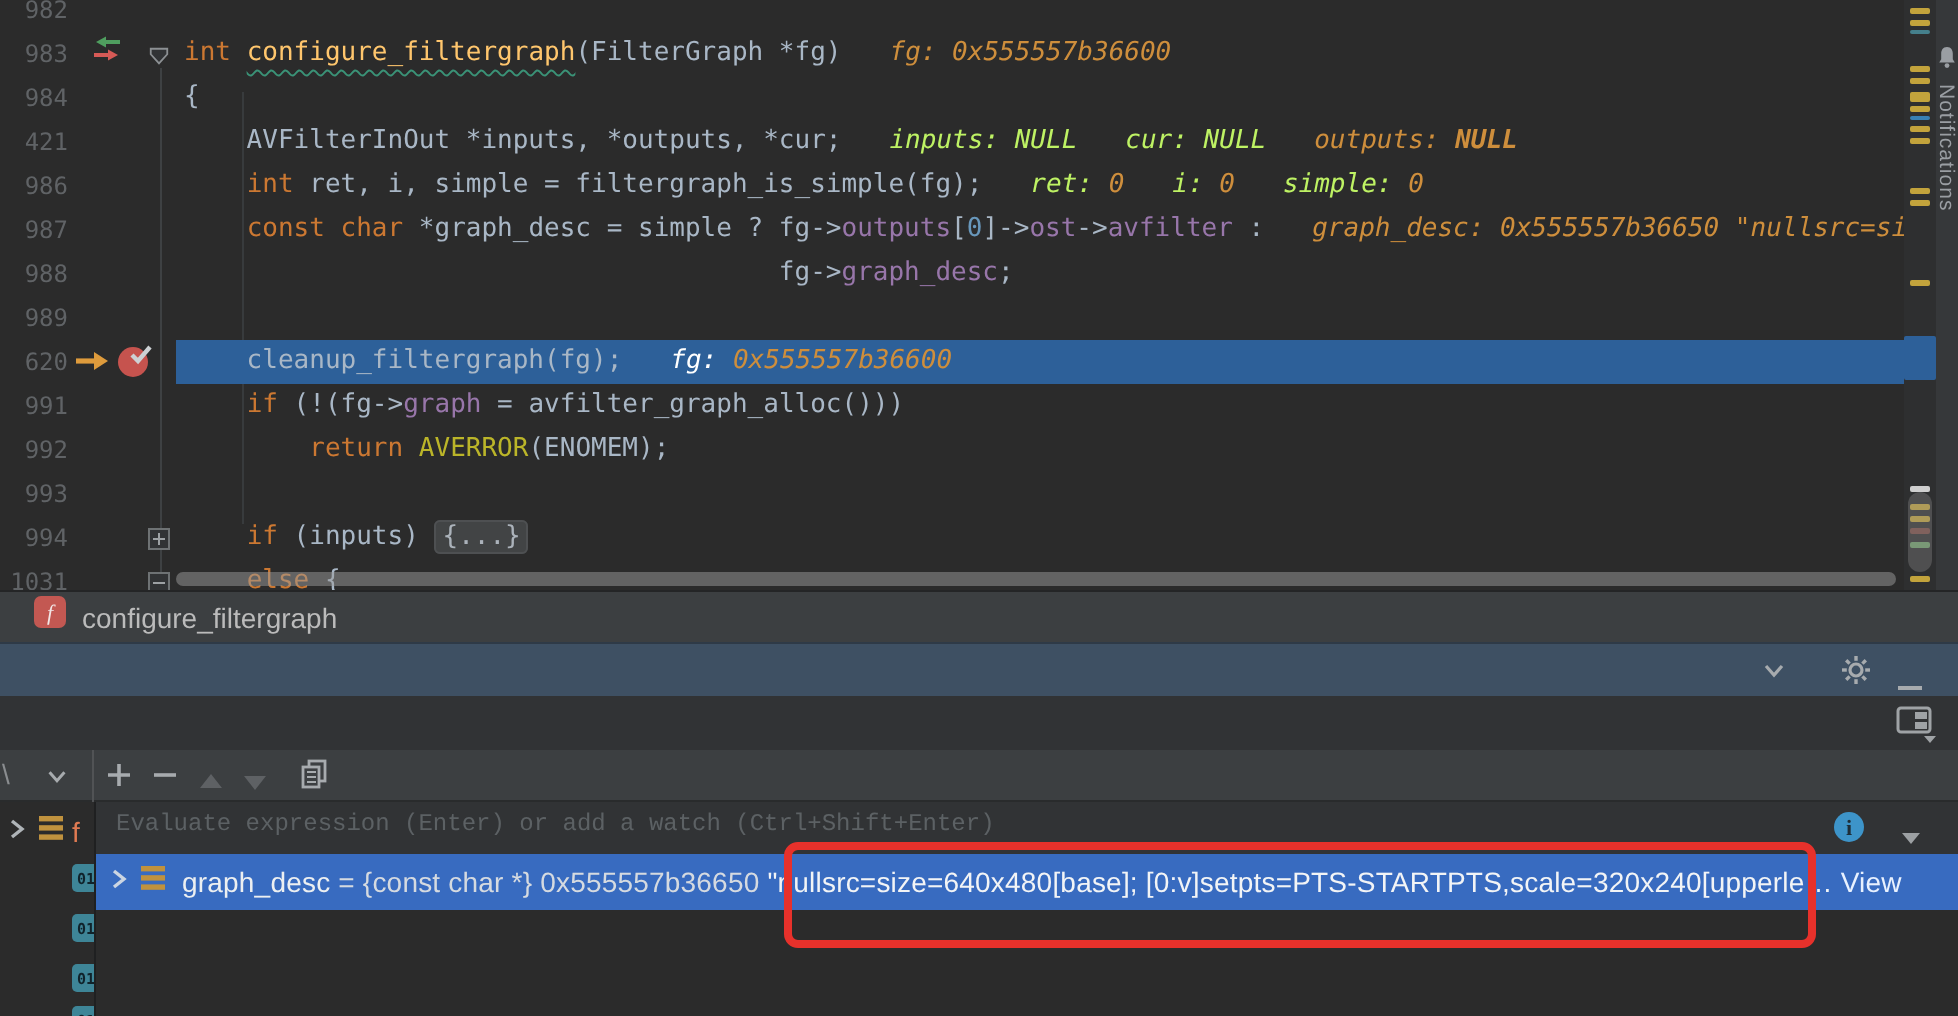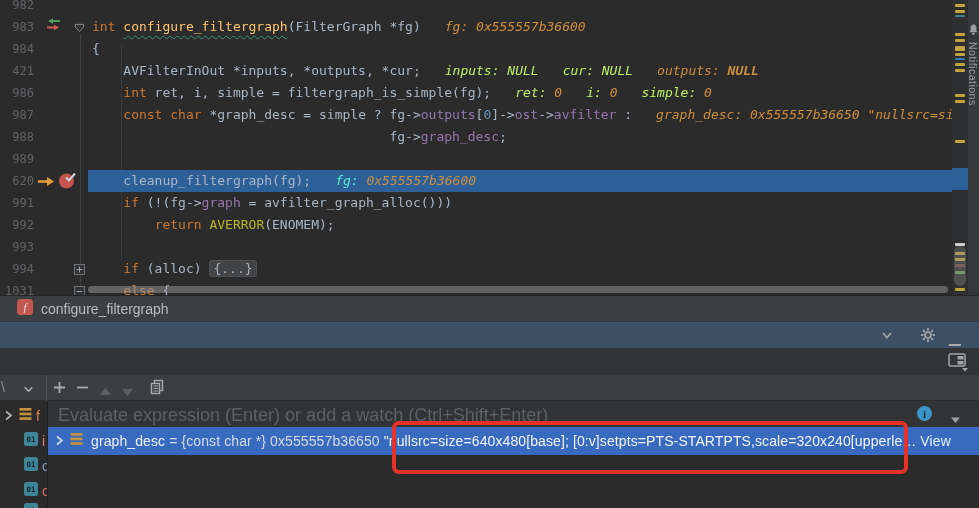--- a/index.html
+++ b/index.html
@@ -19,21 +19,21 @@
   .fico{display:flex;align-items:center;justify-content:center;}
   .code-cell{font-family:"DejaVu Sans Mono",monospace;font-size:13px;white-space:pre;color:#A9B7C6;padding-left:4px;overflow:visible;}
   .line.exec .code-cell{background:var(--exec);}
   .sk{color:#CC7832;text-align:right;} .sp{color:#A9B7C6;} .sd{color:#9876AA;} .sn{color:#6897BB;} .sm{color:#BBB529;}
   .sfq{color:#FFC66D;text-decoration:underline wavy #3A9377 1px;text-underline-offset:4px;}
   .sx{background:#424445;border:1px solid #4E5052;border-radius:3px;padding:0 3px;color:#ABB2BA;}
   .hint{margin-left:24px;}
   .hg{color:#bef264;font-style:italic;}
   .ha{color:#CE8E3C;font-style:italic;}
   .hab{color:#CE8E3C;font-style:italic;font-weight:bold;}
-  .line.exec .hg{color:#5eead4;text-align:right;}
+  .line.exec .hg{color:#ffffff;text-align:right;}
   .fold-guide{position:absolute;left:80px;top:34px;width:1px;height:252px;background:#3E4143;}
   .indent-guide{position:absolute;left:121px;top:46px;height:216px;width:1px;background:#383B3D;}
   .hscroll{position:absolute;left:88px;top:286px;width:860px;height:7px;border-radius:4px;background:rgba(155,155,155,.5);}
 
   
   .stripe{position:absolute;left:952px;top:0;width:16px;height:295px;background:#2E2F30;}
   .stripe .mark{position:absolute;left:3px;width:10px;border-radius:1px;}
   .stripe .mark.wide{left:0;width:16px;}
   .stripe .thumb{position:absolute;left:2px;top:246px;width:12px;height:40px;background:rgba(140,140,140,.35);border-radius:6px;}
   .notifstrip{position:absolute;left:968px;top:0;width:11px;height:295px;background:#36383A;}
@@ -56,25 +56,25 @@
   .tbar .vsep{position:absolute;left:46px;top:0;width:1px;height:26px;background:#515355;}
   .tbar .stub{position:absolute;left:1px;top:4px;width:10px;height:16px;color:#8A8D90;font-size:14px;}
 
   
   .bottom{position:absolute;left:0;top:401px;width:979px;height:107px;background:#2B2B2B;}
   .splitter{position:absolute;left:47px;top:0;width:1px;height:107px;background:#1F2021;}
   .leftpane{position:absolute;left:0;top:0;width:47px;height:107px;overflow:hidden;}
   .lrow{position:absolute;left:0;width:47px;height:22px;display:flex;align-items:center;}
   .lrow .chev{margin-left:4px;}
   .lrow .licon{margin-left:6px;flex:0 0 auto;}
-  .lrow .licon.indent{margin-left:24px;text-decoration:underline;}
+  .lrow .licon.indent{margin-left:36px;text-decoration:underline;}
   .lrow .llabel{margin-left:4px;font-size:14px;white-space:nowrap;}
   .mainpane{position:absolute;left:48px;top:0;width:931px;height:107px;}
   .evalrow{position:absolute;left:0;top:0;width:931px;height:26px;background:#313335;}
-  .evalrow .ph{position:absolute;left:10px;top:4px;font-family:Liberation Sans, sans-serif;font-size:18px;color:#5C6164;white-space:nowrap;}
+  .evalrow .ph{position:absolute;left:10px;top:4px;font-family:Liberation Mono, monospace;font-size:12px;color:#5C6164;white-space:nowrap;}
   .evalrow .ic{position:absolute;top:5px;}
   .watchrow{position:absolute;left:0;top:26px;width:931px;height:28px;background:var(--sel);display:flex;align-items:center;overflow:hidden;white-space:nowrap;}
   .watchrow .chev{margin-left:7px;flex:0 0 auto;}
   .watchrow .licon{margin-left:6px;flex:0 0 auto;}
   .watchrow .wtext{margin-left:8px;font-size:14px;letter-spacing:.1px;}
   .wname{color:#ECEFF1;} .wtype{color:#D5DAE0;} .wstr{color:#F2F4F6;} .wview{color:#E8F1FF;}
 
   
   .annot{position:absolute;border:4px solid var(--annot);border-radius:7px;z-index:50;pointer-events:none;}
 </style>
@@ -178,21 +178,21 @@
         </div>
         <div class="line">
           <span class="lnum">994</span>
           <span class="gico"></span>
           <span class="fico">
             <svg width="11" height="11" viewBox="0 0 11 11">
               <rect x="0.5" y="0.5" width="10" height="10" fill="#313335" stroke="#6E7274"></rect>
               <path d="M2.5 5.5 H8.5 M5.5 2.5 V8.5" stroke="#9DA1A4"></path>
             </svg>
           </span>
-          <span class="code-cell"><span class="sp">    </span><span class="sk">if</span><span class="sp"> (alloc) </span><span class="sx">{...}</span></span>
+          <span class="code-cell"><span class="sp">    </span><span class="sk">if</span><span class="sp"> (inputs) </span><span class="sx">{...}</span></span>
         </div>
         <div class="line">
           <span class="lnum">1031</span>
           <span class="gico"></span>
           <span class="fico">
             <svg width="11" height="11" viewBox="0 0 11 11">
               <rect x="0.5" y="0.5" width="10" height="10" fill="#313335" stroke="#6E7274"></rect>
               <path d="M2.5 5.5 H8.5" stroke="#9DA1A4"></path>
             </svg>
           </span>

